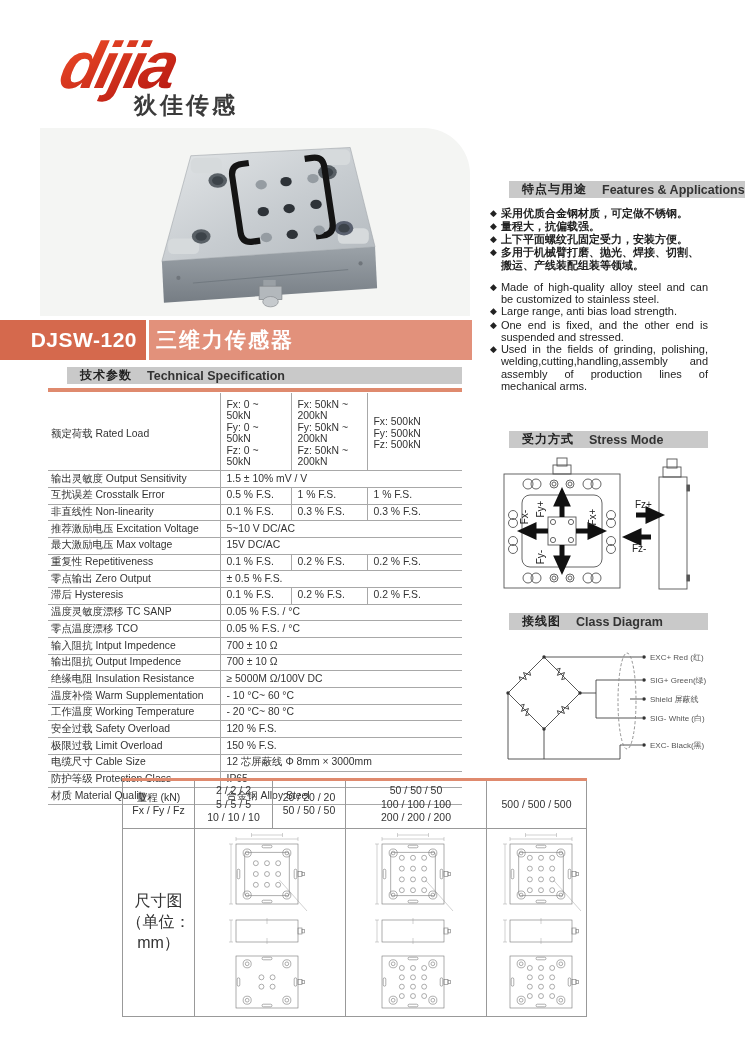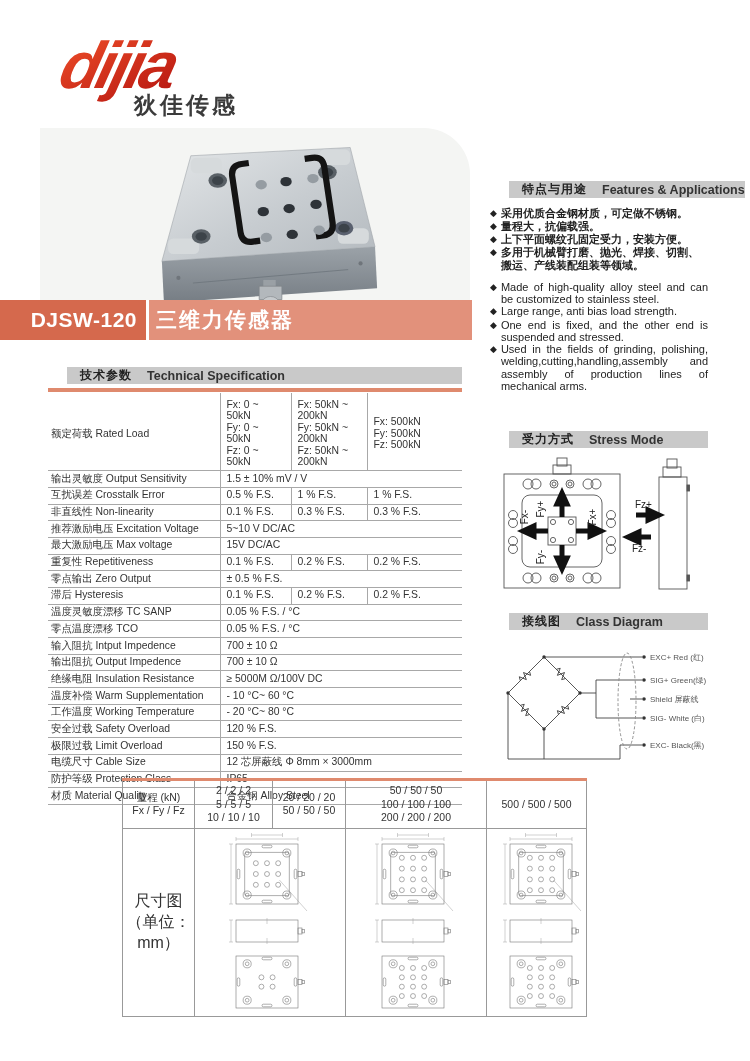--- a/index.html
+++ b/index.html
@@ -13,21 +13,21 @@
   .sec-head .cn{font-weight:bold;font-size:12px;color:#222;letter-spacing:1px;white-space:nowrap}
   .sec-head .en{font-weight:bold;font-size:12.5px;color:#333;white-space:nowrap}
 
   
   #logo{left:36px;top:18px;width:260px;height:102px}
 
   
   #photo{left:40px;top:128px;width:430px;height:188px;background:#f4f5f3;border-radius:0 46px 0 0;display:flex;align-items:center;justify-content:center}
 
   
-  #titlebar{left:0;top:300px;width:472px;height:40px;display:flex}
+  #titlebar{left:0;top:320px;width:472px;height:40px;display:flex}
   #titlebar .seg1{flex:0 0 146px;background:#d5694d;color:#fff;font-size:21px;font-weight:bold;display:flex;align-items:center;justify-content:flex-end;padding-right:9px;letter-spacing:.5px}
   #titlebar .gap{flex:0 0 3px;background:#fff}
   #titlebar .seg2{flex:1;background:#e2917b;color:#fff;font-size:21px;font-weight:bold;display:flex;align-items:center;padding-left:7px;letter-spacing:2px}
 
   
   #spec{left:48px;top:366px;width:414px}
   .thick{height:4px;background:#df8a6e;margin-top:3px}
   #spec table{border-collapse:collapse;width:100%;margin-top:1px;table-layout:fixed}
   #spec td{font-size:10.4px;padding:1.5px 6px;border-bottom:1px solid #a8a8a8;vertical-align:middle;line-height:1.22;overflow:hidden}
   #spec td.lab{padding-left:3px;color:#333}

